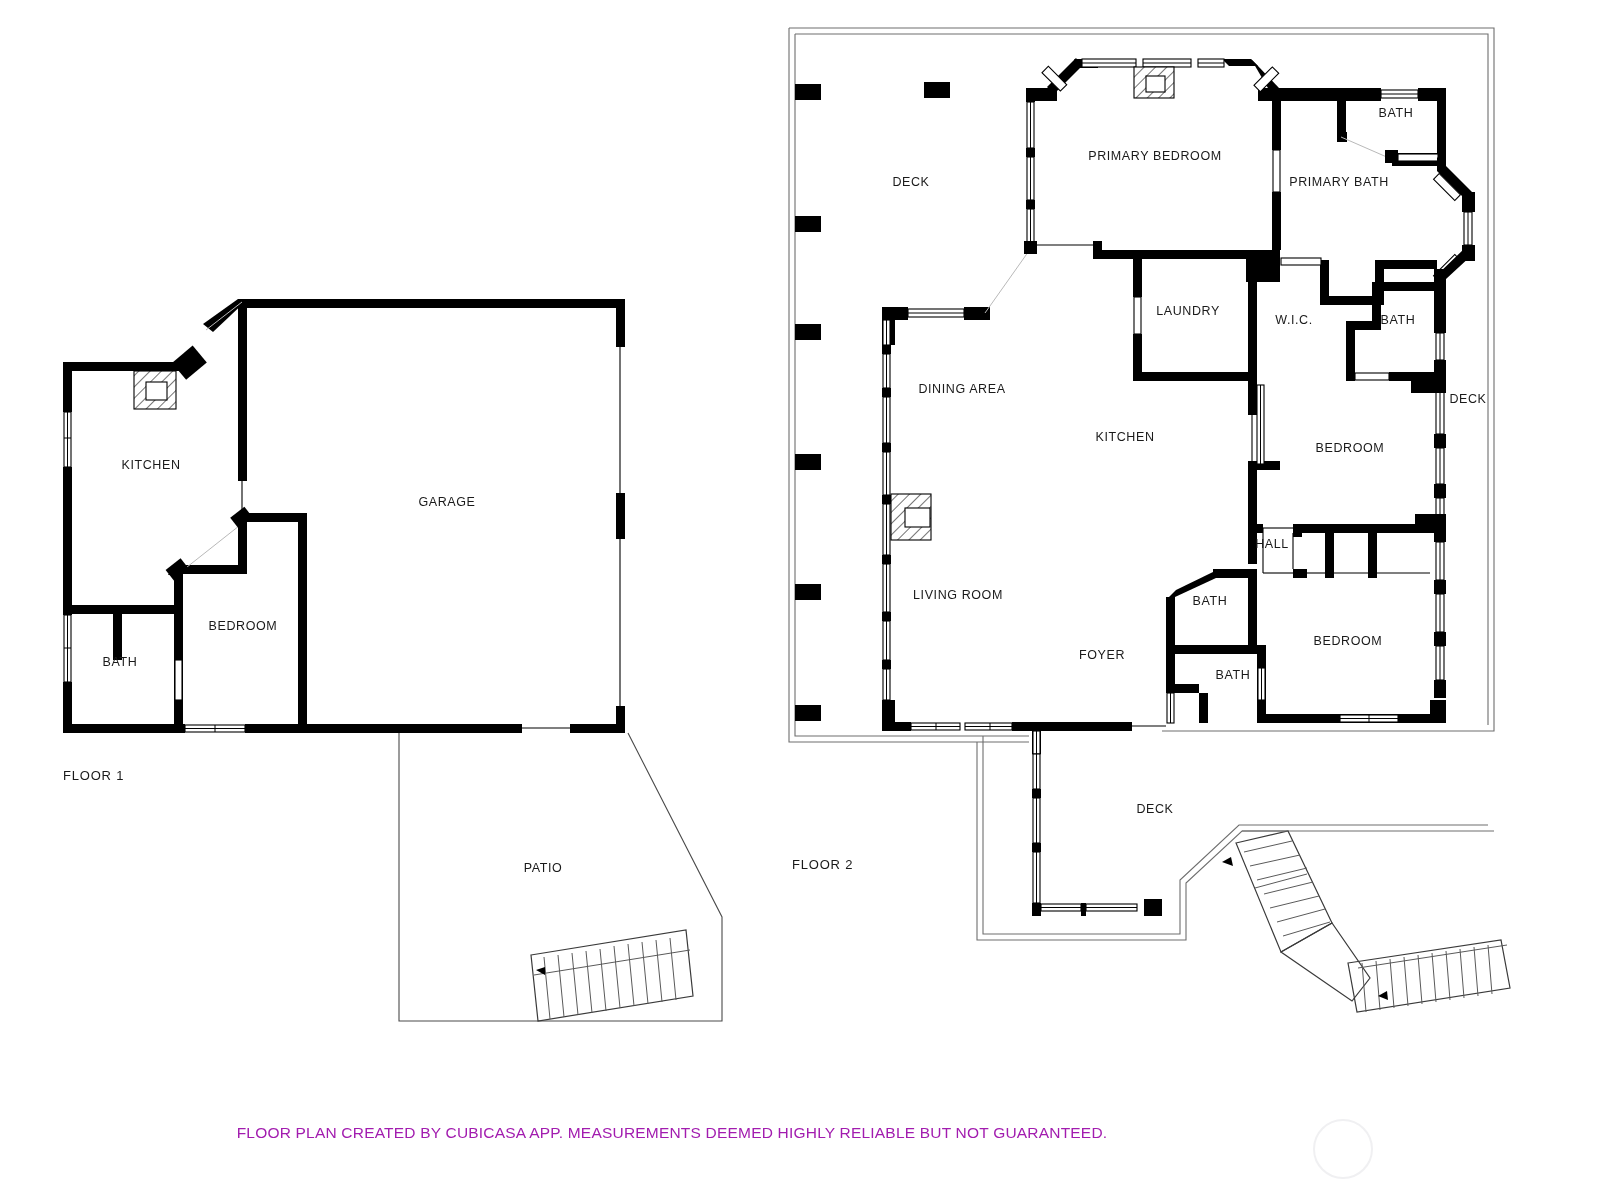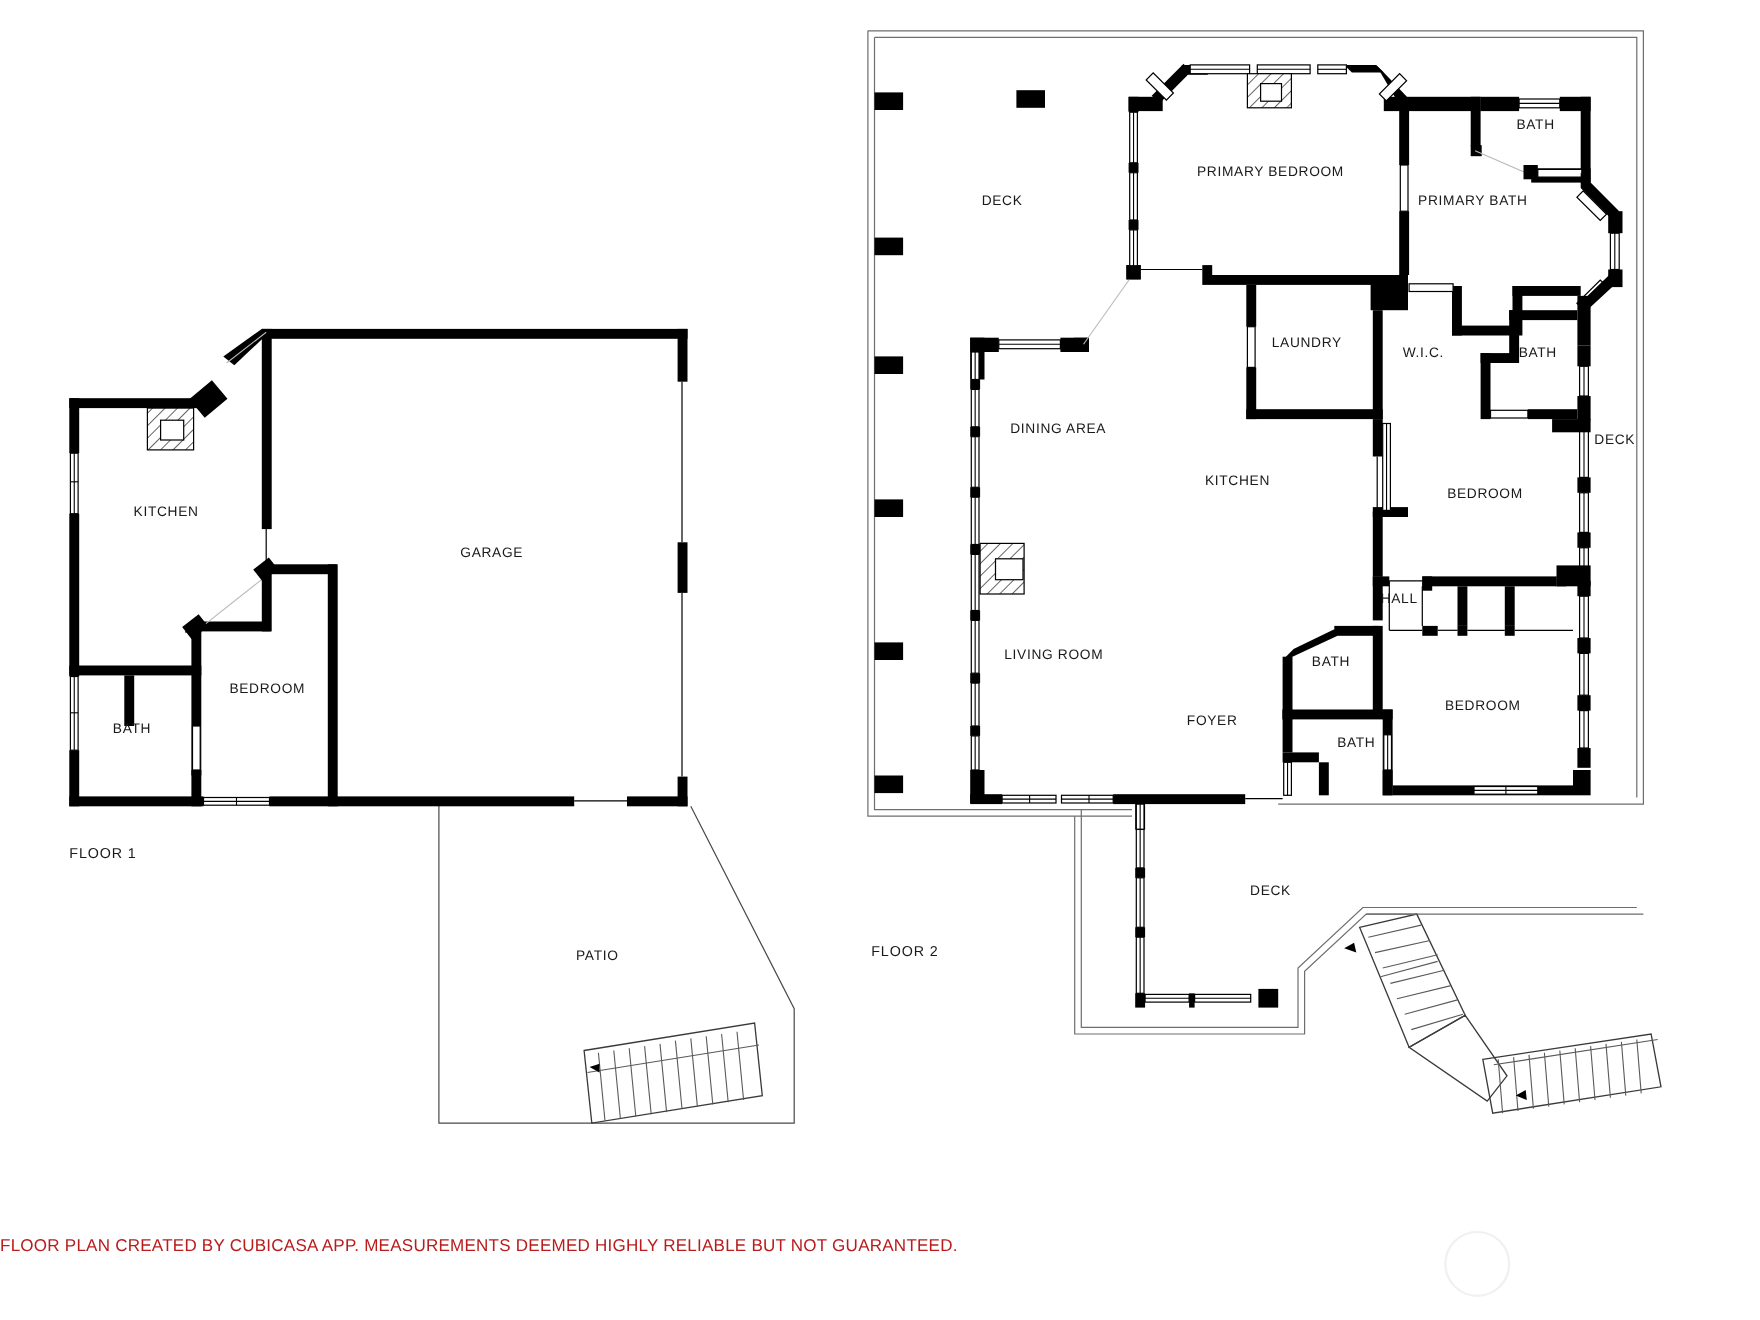--- a/index.html
+++ b/index.html
@@ -45,24 +45,25 @@
     fill: #1a1a1a;
     letter-spacing: 0.8px;
     text-anchor: start;
     dominant-baseline: middle;
   }
   .footer-text {
     position: absolute;
     left: 0;
     top: 1124px;
     width: 1344px;
+    text-align: center;
     font-family: "Liberation Sans", sans-serif;
     font-size: 15.5px;
     letter-spacing: 0.2px;
-    color: #b91c1c;
+    color: #a21caf;
     white-space: nowrap;
   }
   .logo-circle {
     position: absolute;
     left: 1313px;
     top: 1119px;
     width: 56px;
     height: 56px;
     border: 2.5px solid #f0f0f2;
     border-radius: 50%;

